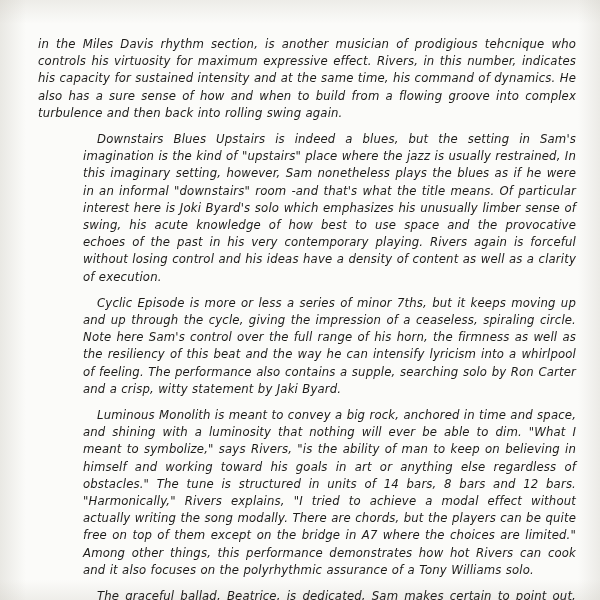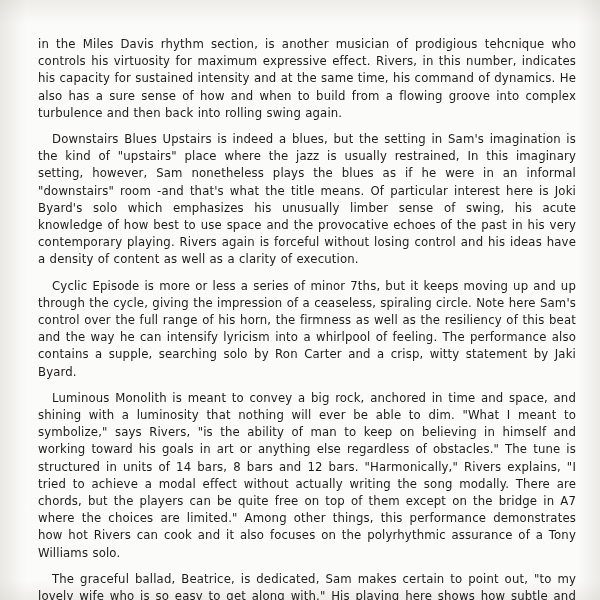--- a/index.html
+++ b/index.html
@@ -13,20 +13,21 @@
     font-family: "DejaVu Sans", sans-serif;
   }
   .page {
     position: relative;
     width: 600px;
     height: 600px;
     background: #fbfbf9;
     box-sizing: border-box;
     padding: 36px 24px 20px 38px;
     overflow: hidden;
+    font-style: italic;
   }
   
   .page::before {
     content: "";
     position: absolute;
     inset: 0;
     pointer-events: none;
     background:
       linear-gradient(to right, rgba(200,197,188,0.35) 0px, rgba(255,255,255,0) 26px),
       linear-gradient(to left, rgba(200,197,188,0.30) 0px, rgba(255,255,255,0) 22px),
@@ -41,20 +42,21 @@
     margin: 0 0 9px 0;
     font-size: 11.7px;
     line-height: 17.2px;
     color: #1d1c1a;
     text-align: justify;
     letter-spacing: 0.15px;
     word-spacing: 0.4px;
   }
   p.indent {
     text-indent: 14px;
+    margin-left: 45px;
   }
   p:last-child {
     margin-bottom: 0;
   }
 </style>
 </head>
 <body>
 
 <div class="page">
   <div class="body-text">

